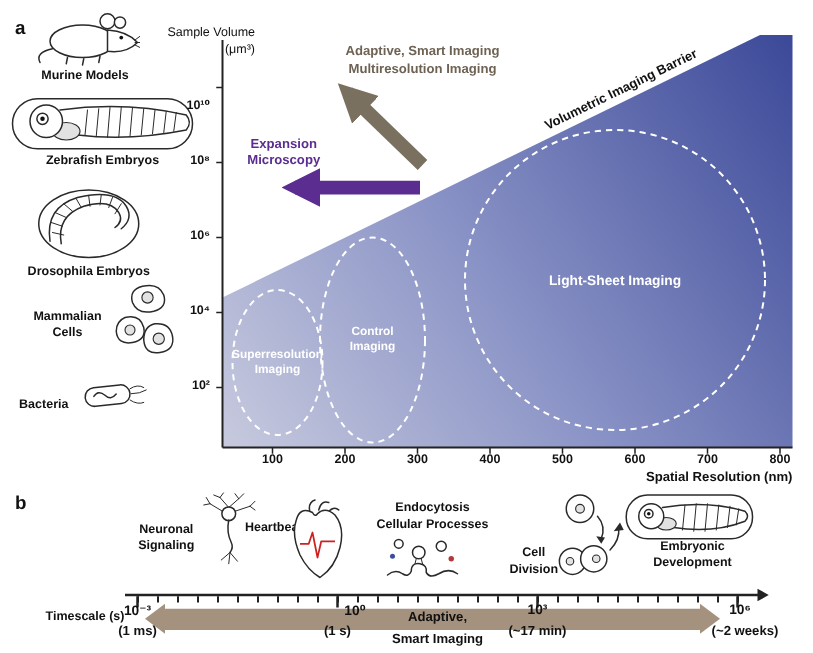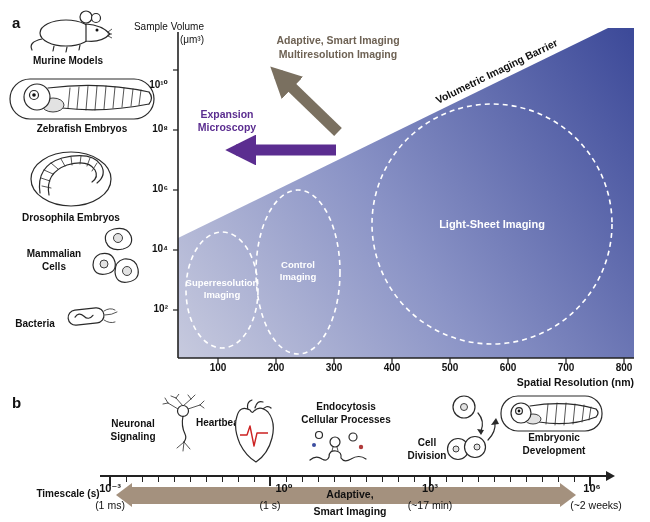--- a/index.html
+++ b/index.html
@@ -27,21 +27,21 @@
   .skw { stroke:#2a2a2a; stroke-width:1.2; fill:#fff; stroke-linejoin:round; }
   .skg { stroke:#2a2a2a; stroke-width:0.9; fill:#e2e2e2; }
   .taxis-line { position:absolute; height:2px; background:#222; }
   .taxis-head { position:absolute; width:0; height:0; border-left:9px solid #222; border-top:5px solid transparent; border-bottom:5px solid transparent; }
   .taxis-ticks { position:absolute; height:5px; background:repeating-linear-gradient(to right,#222 0 1px,transparent 1px 16px); }
   .taxis-major { position:absolute; width:2px; height:9px; background:#222; }
   .band { position:absolute; background:#a4917e; z-index:1; }
   .band-head-l { position:absolute; width:0; height:0; border-right:16px solid #a4917e; border-top:12px solid transparent; border-bottom:12px solid transparent; z-index:1; }
   .band-head-r { position:absolute; width:0; height:0; border-left:16px solid #a4917e; border-top:12px solid transparent; border-bottom:12px solid transparent; z-index:1; }
   .ttick-exp { position:absolute; text-align:center; font-size:11px; font-weight:bold; z-index:3; }
-  .ttick-time { position:absolute; text-align:center; font-size:10.5px; font-weight:normal; z-index:3; }
+  .ttick-time { position:absolute; text-align:center; font-size:10.5px; font-weight:bold; z-index:3; }
   .band-label { position:absolute; text-align:center; font-size:10.5px; font-weight:bold; color:#111; z-index:3; }
 </style>
 </head>
 <body>
 
 <div class="fig">
 
   <div class="panel-label" style="left:12px;top:14px">a</div>
 
   <svg class="abs" style="left:24px;top:4px" width="88" height="50" viewBox="0 0 88 50">

